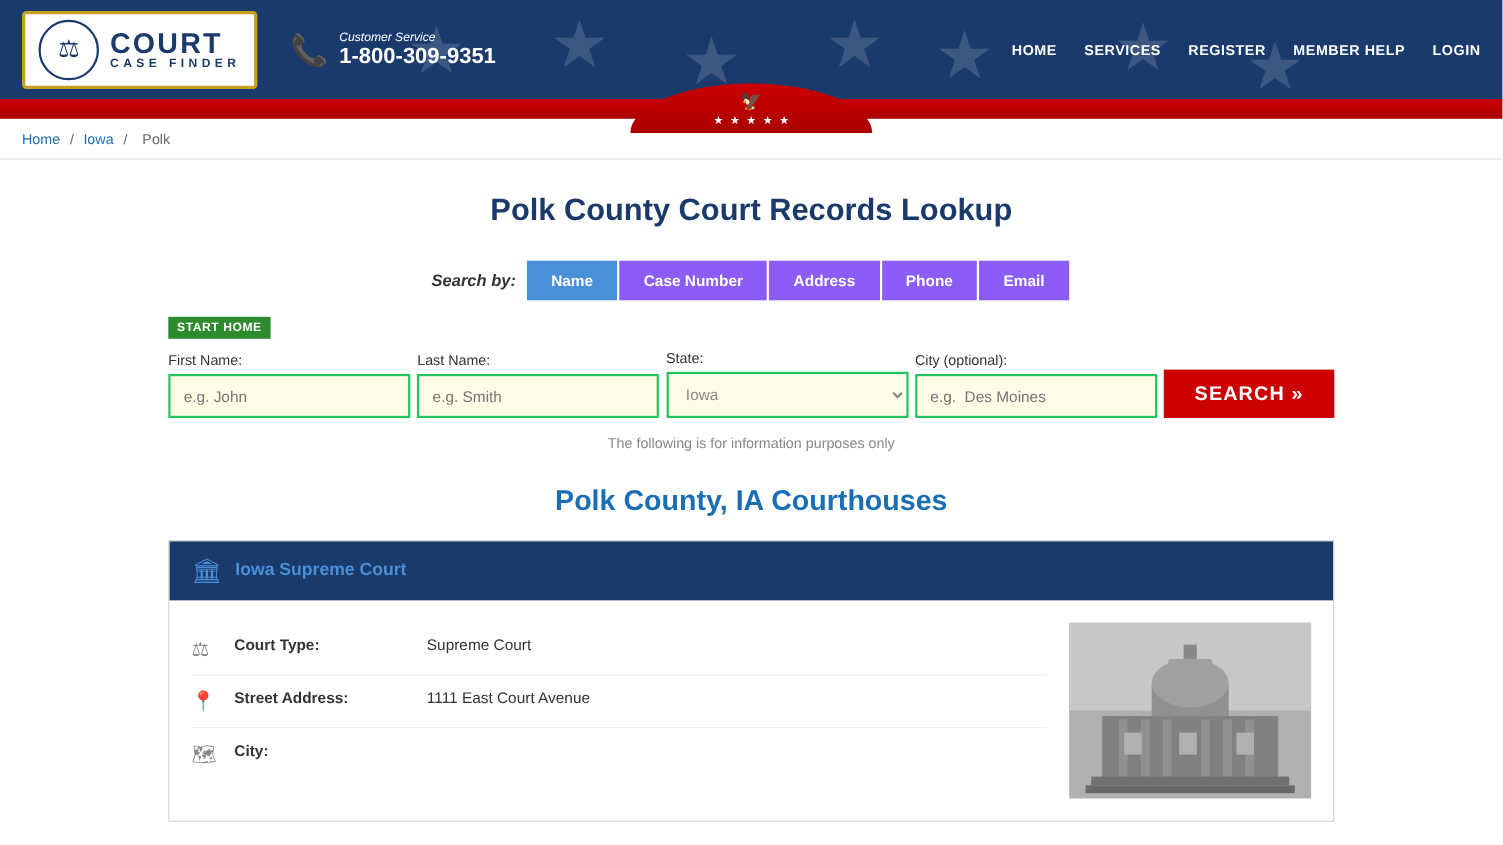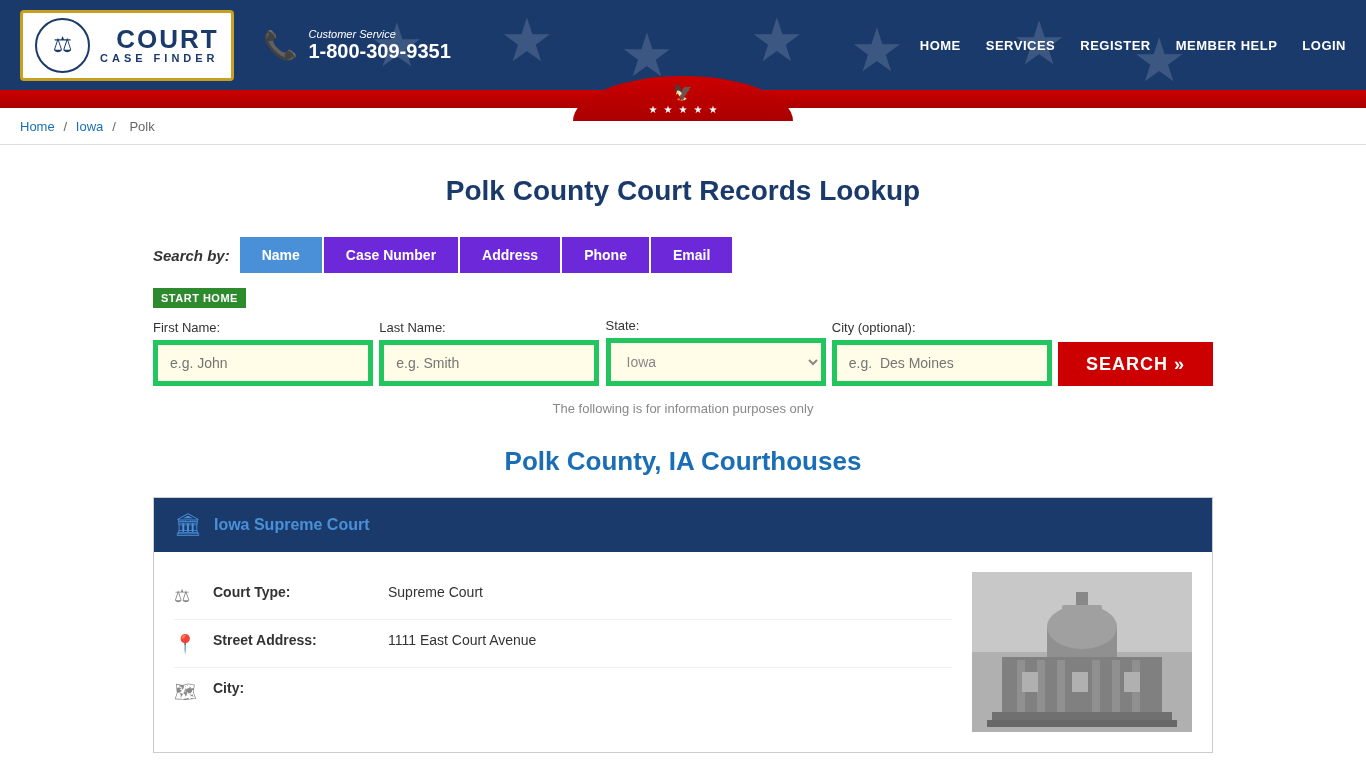--- a/index.html
+++ b/index.html
@@ -55,21 +55,20 @@
     .logo-text {
       display: flex;
       flex-direction: column;
     }
     .logo-court {
       font-size: 26px;
       font-weight: 900;
       color: #1a3a6b;
       letter-spacing: 2px;
       line-height: 1;
-      text-align: right;
     }
     .logo-case-finder {
       font-size: 11px;
       letter-spacing: 4px;
       color: #1a3a6b;
       font-weight: 600;
     }
     .header-phone {
       display: flex;
       align-items: center;
@@ -170,20 +169,21 @@
       margin-bottom: 30px;
     }
 
     
     .search-section {
       margin-bottom: 20px;
     }
     .search-by-row {
       display: flex;
       align-items: center;
+      justify-content: center;
       gap: 0;
       margin-bottom: 15px;
     }
     .search-by-label {
       font-style: italic;
       font-weight: bold;
       font-size: 15px;
       margin-right: 10px;
       color: #333;
     }
@@ -193,21 +193,21 @@
       cursor: pointer;
       font-size: 14px;
       font-weight: bold;
       color: #fff;
       margin-right: 2px;
     }
     .search-tab.active {
       background: #4a90d9;
     }
     .search-tab:not(.active) {
-      background: #6d28d9;
+      background: #8b5cf6;
     }
 
     .start-here-badge {
       display: inline-block;
       background: #2d8a2d;
       color: #fff;
       font-size: 11px;
       font-weight: bold;
       padding: 4px 8px;
       margin-bottom: 10px;
@@ -227,21 +227,21 @@
     }
     .form-group label {
       font-size: 13px;
       font-weight: normal;
       color: #333;
     }
     .form-group input,
     .form-group select {
       padding: 10px 12px;
       background: #fffde7;
-      border: 5px solid #22c55e;
+      border: 2px solid #22c55e;
       font-size: 14px;
       color: #888;
       outline: none;
     }
     .form-group input { width: 220px; }
     .form-group select { width: 220px; }
     .fg-first { flex: 1; min-width: 180px; }
     .fg-last { flex: 1; min-width: 180px; }
     .fg-city { flex: 1; min-width: 180px; }
     .fg-state { flex: 1; min-width: 180px; }

